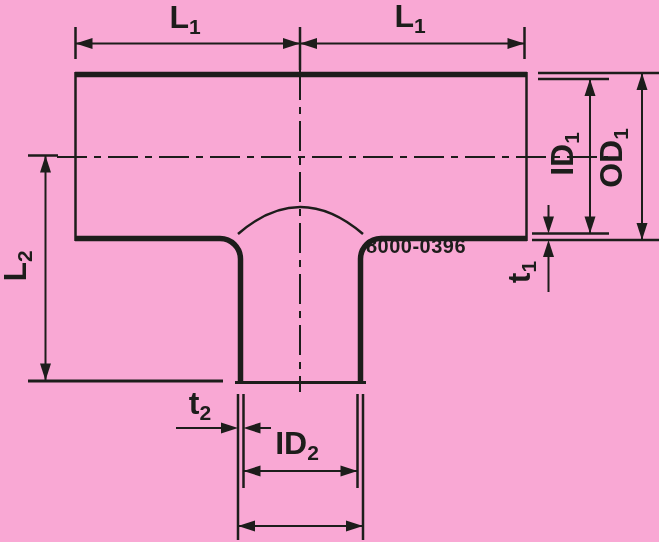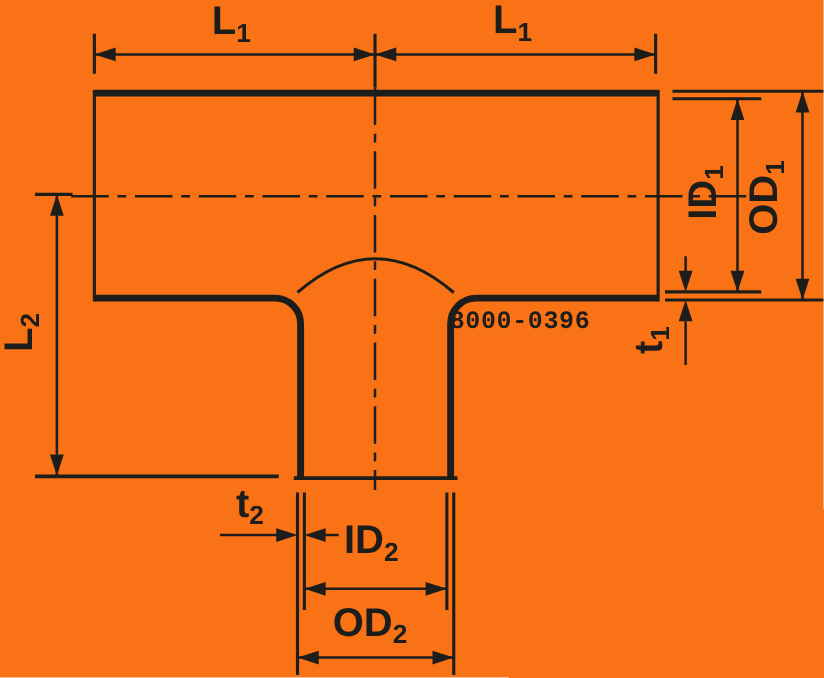--- a/index.html
+++ b/index.html
@@ -20,21 +20,21 @@
     position:absolute;transform:translate(-50%,-50%);
     font-weight:700;font-size:20px;line-height:1;color:var(--line);
     white-space:nowrap;letter-spacing:0.5px;
   }
   .stroke{stroke:var(--line);fill:none;}
   .fillpoly{fill:var(--line);stroke:none;}
 </style>
 </head>
 <body>
 
-<div class="stage" style="--line: #1d1d1b; background: #f97316;">
+<div class="stage" style="--line: #1d1d1b; background: #f9a8d4;">
 
   <svg width="659" height="542" viewBox="0 0 659 542">
 
     <g>
       <path class="stroke" stroke-width="5.5" d="M75,74.5 H527"></path>
       <path class="stroke" stroke-width="5.5" d="M75,238.5 H220 A20.5,20.5 0 0 1 240.5,259 V382"></path>
       <path class="stroke" stroke-width="5.5" d="M527,238.5 H381 A20.5,20.5 0 0 0 360.5,259 V382"></path>
     </g>
 
     <g>
@@ -120,19 +120,18 @@
   <div class="dim-label rot" style="left:17px;top:266px;"><span>L</span><span class="sub">2</span></div>
 
   <div class="dim-label rot" style="left:564px;top:154px;"><span>ID</span><span class="sub">1</span></div>
 
   <div class="dim-label rot" style="left:613px;top:158px;"><span>OD</span><span class="sub">1</span></div>
 
   <div class="dim-label rot" style="left:521px;top:272px;"><span>t</span><span class="sub">1</span></div>
 
   <div class="dim-label" style="left:200px;top:405px;"><span>t</span><span class="sub">2</span></div>
 
-  <div class="dim-label" style="left:297px;top:434px;"><span>ID</span><span class="sub">2</span></div>
+  <div class="dim-label" style="left:297px;top:445px;"><span>ID</span><span class="sub">2</span></div>
 
-  <div class="dim-label" style="left:296px;top:500px;"><span>OD</span><span class="sub">2</span></div>
 
-  <div class="part-number" style="left:416px;top:258px;font-family:Liberation Mono, monospace;">8000-0396</div>
+  <div class="part-number" style="left:416px;top:246px;">8000-0396</div>
 
 </div>
 
 </body></html>

